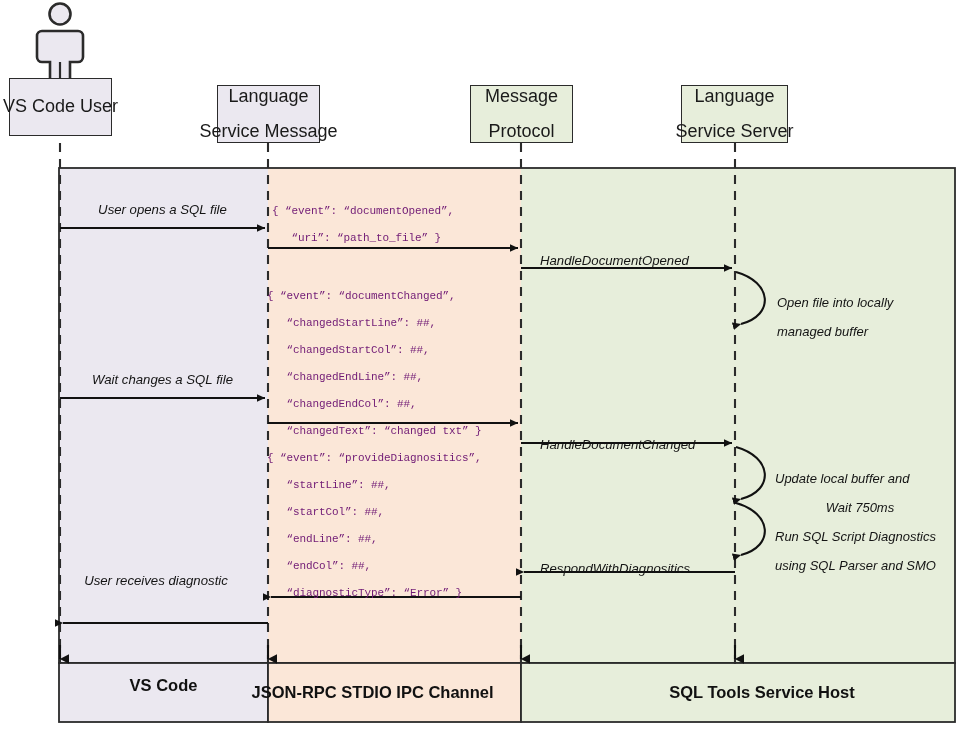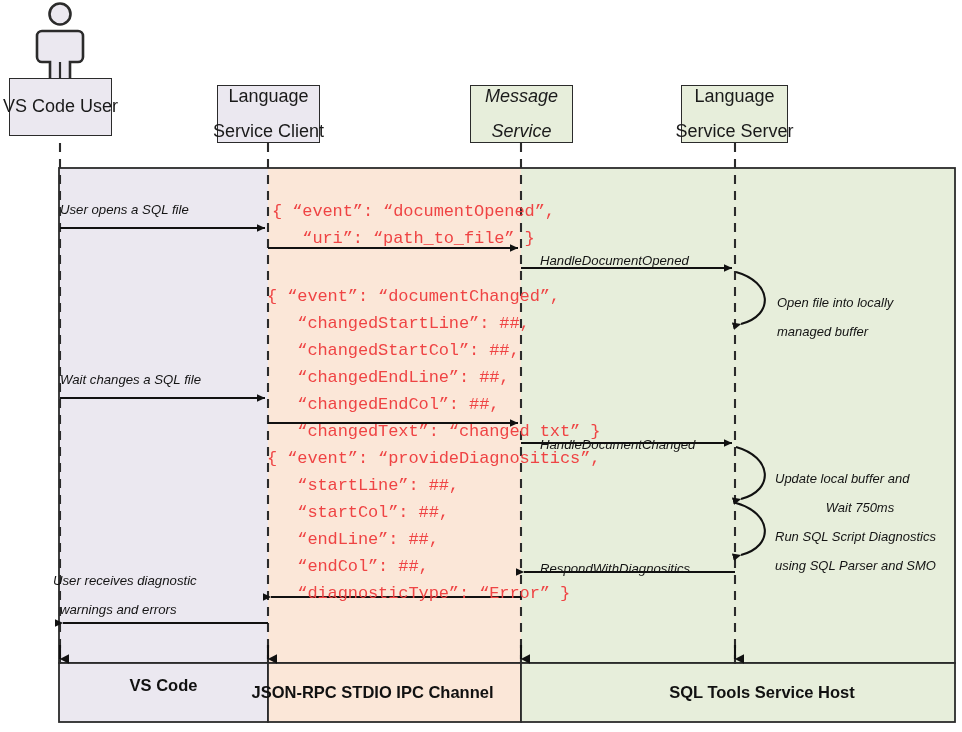--- a/index.html
+++ b/index.html
@@ -45,28 +45,28 @@
 
   
   .msg {
     position: absolute;
     font-style: italic;
     font-size: 13.2px;
     color: #141414;
     white-space: nowrap;
     line-height: 1.55;
   }
-  .msg.c { text-align: left; font-style: italic; }
+  .msg.c { text-align: center; font-style: italic; }
   .msg.l { text-align: center; }
 
   .jsonblk {
     position: absolute;
     font-family: "Liberation Mono", monospace;
-    font-size: 17px;
-    color: #ef4444;
+    font-size: 11px;
+    color: #701a75;
     line-height: 27px;
     white-space: pre;
     letter-spacing: -0.1px;
   }
 
   
   .flabel {
     position: absolute;
     display: flex;
     align-items: center;
@@ -157,39 +157,38 @@
       <path d="M736,503 C 772,513 775,546 741,555" marker-end="url(#ahead-l)"></path>
     </g>
   </svg>
 
   <div class="pbox purple" style="left:9px;  top:78px; width:103px; height:58px;">
     <span class="ln">VS Code User</span>
   </div>
 
   <div class="pbox purple" style="left:217px; top:85px; width:103px; height:58px;">
     <span class="ln">Language</span>
-    <span class="ln">Service Client</span>
-  </div>
-
-  <div class="pbox green" style="left:470px; top:85px; width:103px; height:58px;font-style:italic;">
+    <span class="ln">Service Message</span>
+  </div>
+
+  <div class="pbox green" style="left:470px; top:85px; width:103px; height:58px;">
     <span class="ln">Message</span>
-    <span class="ln">Service</span>
+    <span class="ln">Protocol</span>
   </div>
 
   <div class="pbox green" style="left:681px; top:85px; width:107px; height:58px;">
     <span class="ln">Language</span>
     <span class="ln">Service Server</span>
   </div>
 
   <div class="msg c" style="left:60px; top:200px; width:205px;">User opens a SQL file</div>
 
   <div class="msg c" style="left:60px; top:370px; width:205px;">Wait changes a SQL file</div>
 
-  <div class="msg c" style="left:44px; top:571px; width:192px;padding-left:9px;">User receives diagnostic</div>
-  <div class="msg c" style="left:60px; top:600px; width:208px;">warnings and errors</div>
+  <div class="msg c" style="left:60px; top:571px; width:192px;">User receives diagnostic</div>
 
   <div class="msg l" style="left:540px; top:251px;">HandleDocumentOpened</div>
 
   <div class="msg l" style="left:540px; top:559px;">RespondWithDiagnositics</div>
 
   <div class="msg l" style="left:540px; top:435px;">HandleDocumentChanged</div>
 
   <div class="note2" style="left:777px; top:288px;">
     <div>Open file into locally</div>
     <div>managed buffer</div>

